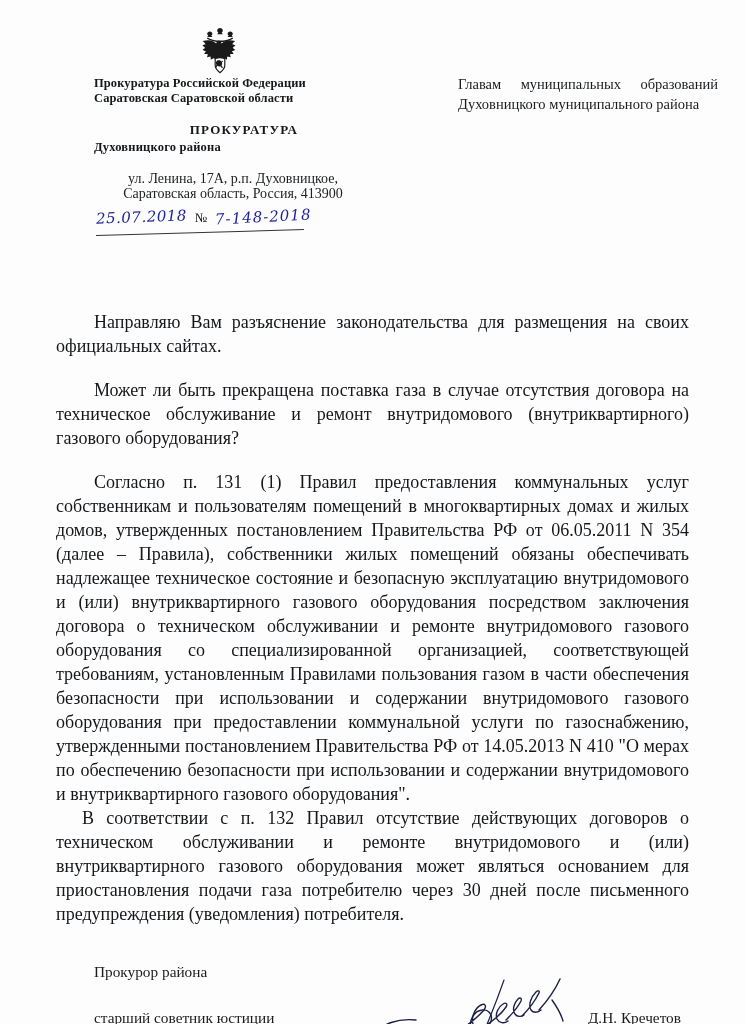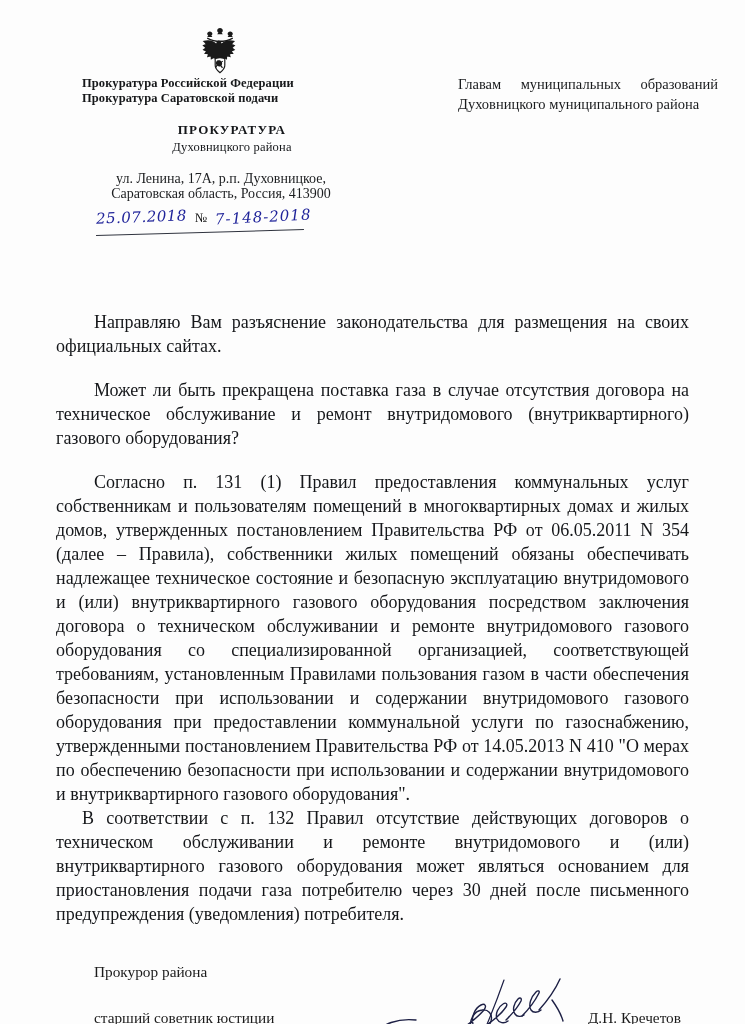--- a/index.html
+++ b/index.html
@@ -31,43 +31,42 @@
   }
   .emblem {
     position: absolute;
     left: 140px;
     top: 4px;
     width: 48px;
     height: 52px;
   }
   .org-block {
     position: absolute;
-    left: 26px;
+    left: 38px;
     top: 54px;
     width: 300px;
   }
   .org-line {
     font-family: "Liberation Serif", serif;
     font-weight: bold;
     font-size: 12.5px;
     line-height: 15px;
     letter-spacing: 0.1px;
     color: #16181a;
   }
   .proc-title {
     margin-top: 16px;
     text-align: center;
     font-weight: bold;
     font-size: 13px;
     letter-spacing: 1.2px;
     color: #15171a;
   }
   .proc-sub {
-    text-align: center;
-    font-weight: normal;
+    font-weight: bold;
     font-size: 12.5px;
     letter-spacing: 0.2px;
     margin-top: 2px;
     color: #15171a;
   }
   .address {
     margin-top: 16px;
     font-size: 14px;
     line-height: 15px;
     color: #1c1e20;
@@ -204,21 +203,21 @@
 
           <path d="M24 30.5 c-3 0 -5.4 1.2 -5.4 1.2 v7.6 c0 4.6 5.4 8.2 5.4 8.2 s5.4 -3.6 5.4 -8.2 v-7.6 s-2.4 -1.2 -5.4 -1.2 z" fill="#1a1a1a"></path>
           <path d="M24 32.2 c-2.4 0 -4.2 .9 -4.2 .9 v6.1 c0 3.6 4.2 6.6 4.2 6.6 s4.2 -3 4.2 -6.6 v-6.1 s-1.8 -.9 -4.2 -.9 z" fill="#fdfdfd"></path>
           <path d="M22.1 34.3 c1.3 -.4 2.6 .2 3.3 1.1 l1.3 -.7 .4 .9 -1.2 .7 c.4 1 .3 2.2 -.4 3.1 l1.5 2 -1 .8 -1.5 -2 c-1 .4 -2.2 .3 -3 -.4 l-1.4 1.9 -1 -.8 1.4 -1.9 c-.8 -1.1 -.8 -2.6 0 -3.7 .3 -.5 .9 -.9 1.6 -1 z" fill="#1a1a1a"></path>
         </g>
       </svg>
     </div>
 
     <div class="org-block">
       <div class="org-line">Прокуратура Российской Федерации</div>
-      <div class="org-line">Прокуратура Саратовской подачи</div>
+      <div class="org-line">Саратовская Саратовской области</div>
 
       <div class="proc-title">ПРОКУРАТУРА</div>
       <div class="proc-sub">Духовницкого района</div>
 
       <div class="address">ул. Ленина, 17А,  р.п. Духовницкое, Саратовская область, Россия, 413900</div>
     </div>
 
     <div class="date-row">
       <span class="hand">25.07.2018</span>
       <span class="no-label">№</span>

